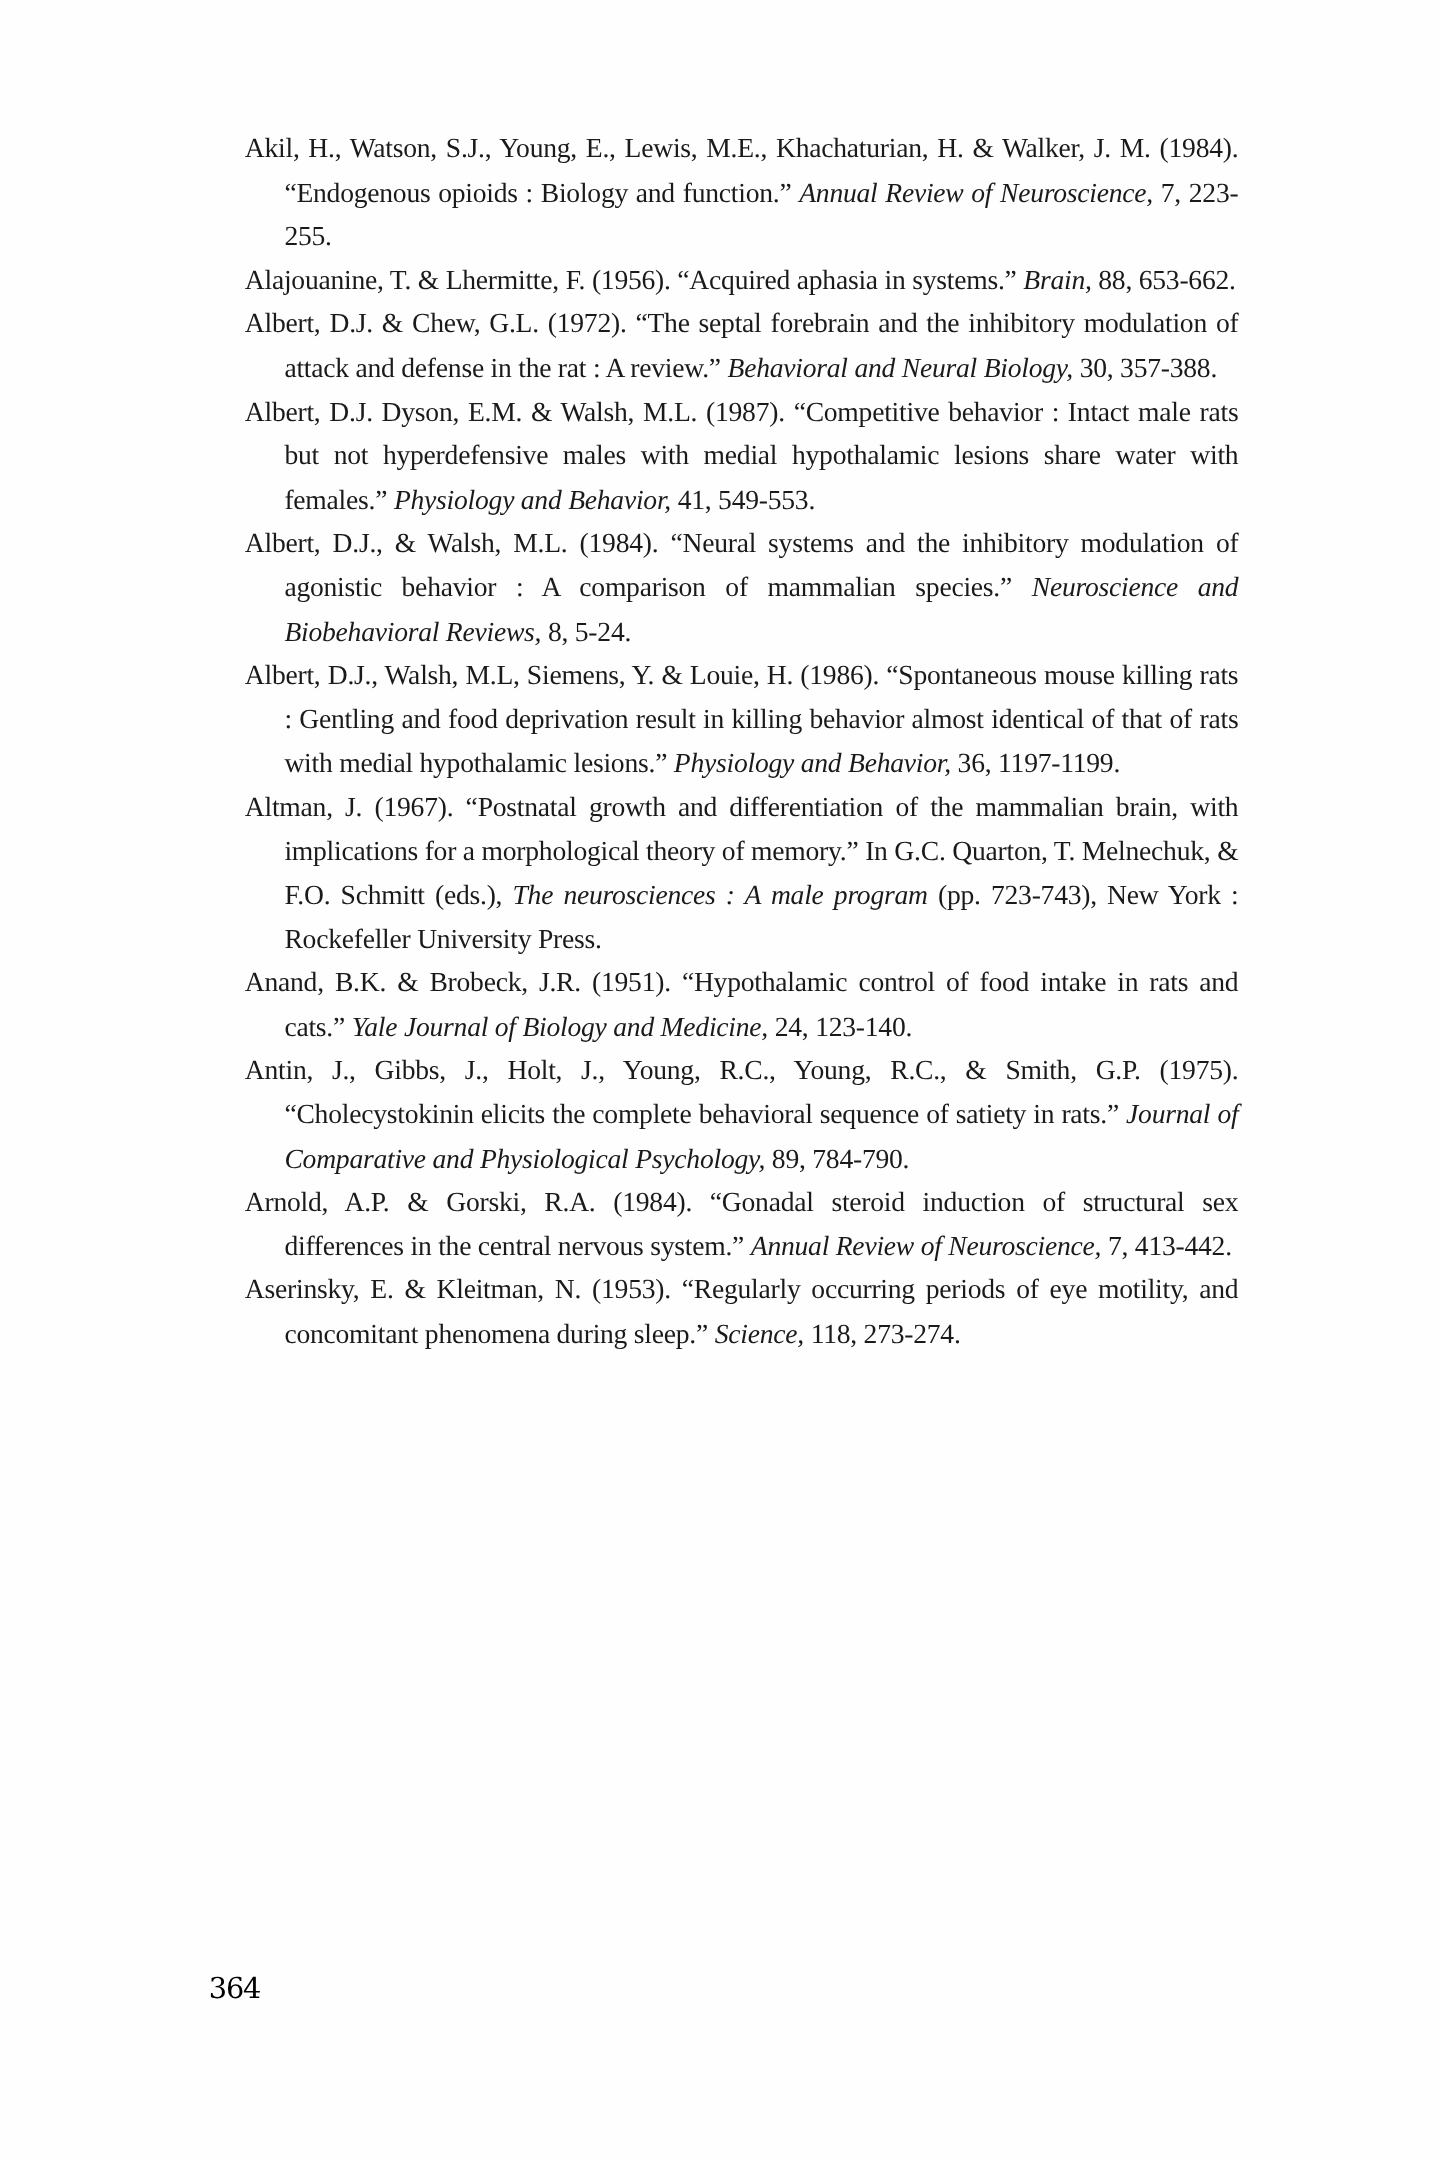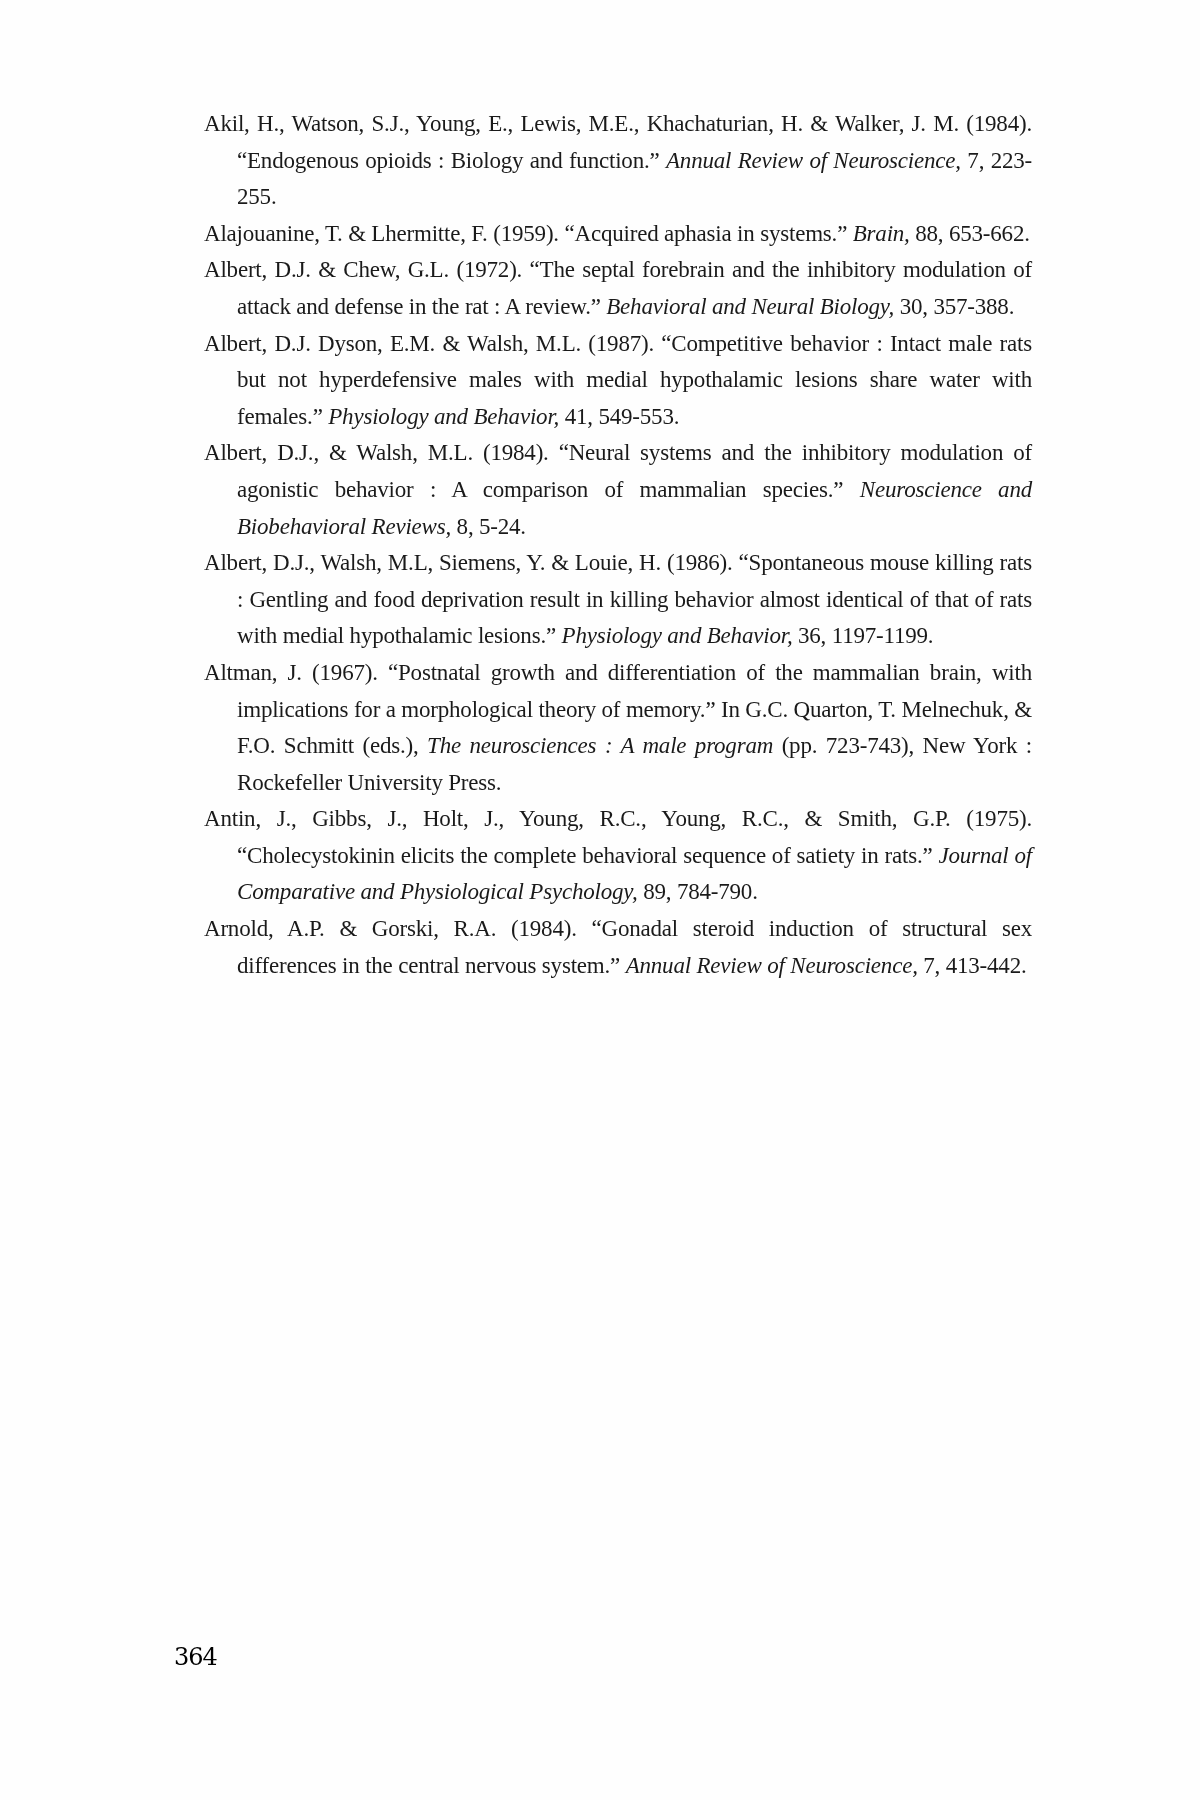--- a/index.html
+++ b/index.html
@@ -61,21 +61,21 @@
     <p class="ref">
       <span>Akil, H., Watson, S.J., Young, E., Lewis, M.E., Khachaturian, H. &amp; Walker, J. M.</span>
       <span>(1984).</span>
       <span>“Endogenous opioids : Biology and function.”</span>
       <span class="journal">Annual Review of Neuroscience,</span>
       <span>7, 223-255.</span>
     </p>
 
     <p class="ref">
       <span>Alajouanine, T. &amp; Lhermitte, F.</span>
-      <span>(1959).</span>
+      <span>(1956).</span>
       <span>“Acquired aphasia in systems.”</span>
       <span class="journal">Brain,</span>
       <span>88, 653-662.</span>
     </p>
 
     <p class="ref">
       <span>Albert, D.J. &amp; Chew, G.L.</span>
       <span>(1972).</span>
       <span>“The septal forebrain and the inhibitory modulation of attack and defense in the rat : A review.”</span>
       <span class="journal">Behavioral and Neural Biology,</span>
@@ -107,35 +107,49 @@
     </p>
 
     <p class="ref">
       <span>Altman, J.</span>
       <span>(1967).</span>
       <span>“Postnatal growth and differentiation of the mammalian brain, with implications for a morphological theory of memory.” In G.C. Quarton, T. Melnechuk, &amp; F.O. Schmitt (eds.),</span>
       <span class="journal">The neurosciences : A male program</span>
       <span>(pp. 723-743), New York : Rockefeller University Press.</span>
     </p>
 
+    <p class="ref">
+      <span>Anand, B.K. &amp; Brobeck, J.R.</span>
+      <span>(1951).</span>
+      <span>“Hypothalamic control of food intake in rats and cats.”</span>
+      <span class="journal">Yale Journal of Biology and Medicine,</span>
+      <span>24, 123-140.</span>
+    </p>
 
 
     <p class="ref">
       <span>Antin, J., Gibbs, J., Holt, J., Young, R.C., Young, R.C., &amp; Smith, G.P.</span>
       <span>(1975).</span>
       <span>“Cholecystokinin elicits the complete behavioral sequence of satiety in rats.”</span>
       <span class="journal">Journal of Comparative and Physiological Psychology,</span>
       <span>89, 784-790.</span>
     </p>
 
     <p class="ref">
       <span>Arnold, A.P. &amp; Gorski, R.A.</span>
       <span>(1984).</span>
       <span>“Gonadal steroid induction of structural sex differences in the central nervous system.”</span>
       <span class="journal">Annual Review of Neuroscience,</span>
       <span>7, 413-442.</span>
     </p>
 
+    <p class="ref">
+      <span>Aserinsky, E. &amp; Kleitman, N.</span>
+      <span>(1953).</span>
+      <span>“Regularly occurring periods of eye motility, and concomitant phenomena during sleep.”</span>
+      <span class="journal">Science,</span>
+      <span>118, 273-274.</span>
+    </p>
 
   </div>
 
   <div class="page-number">364</div>
 </div>
 
 </body></html>

